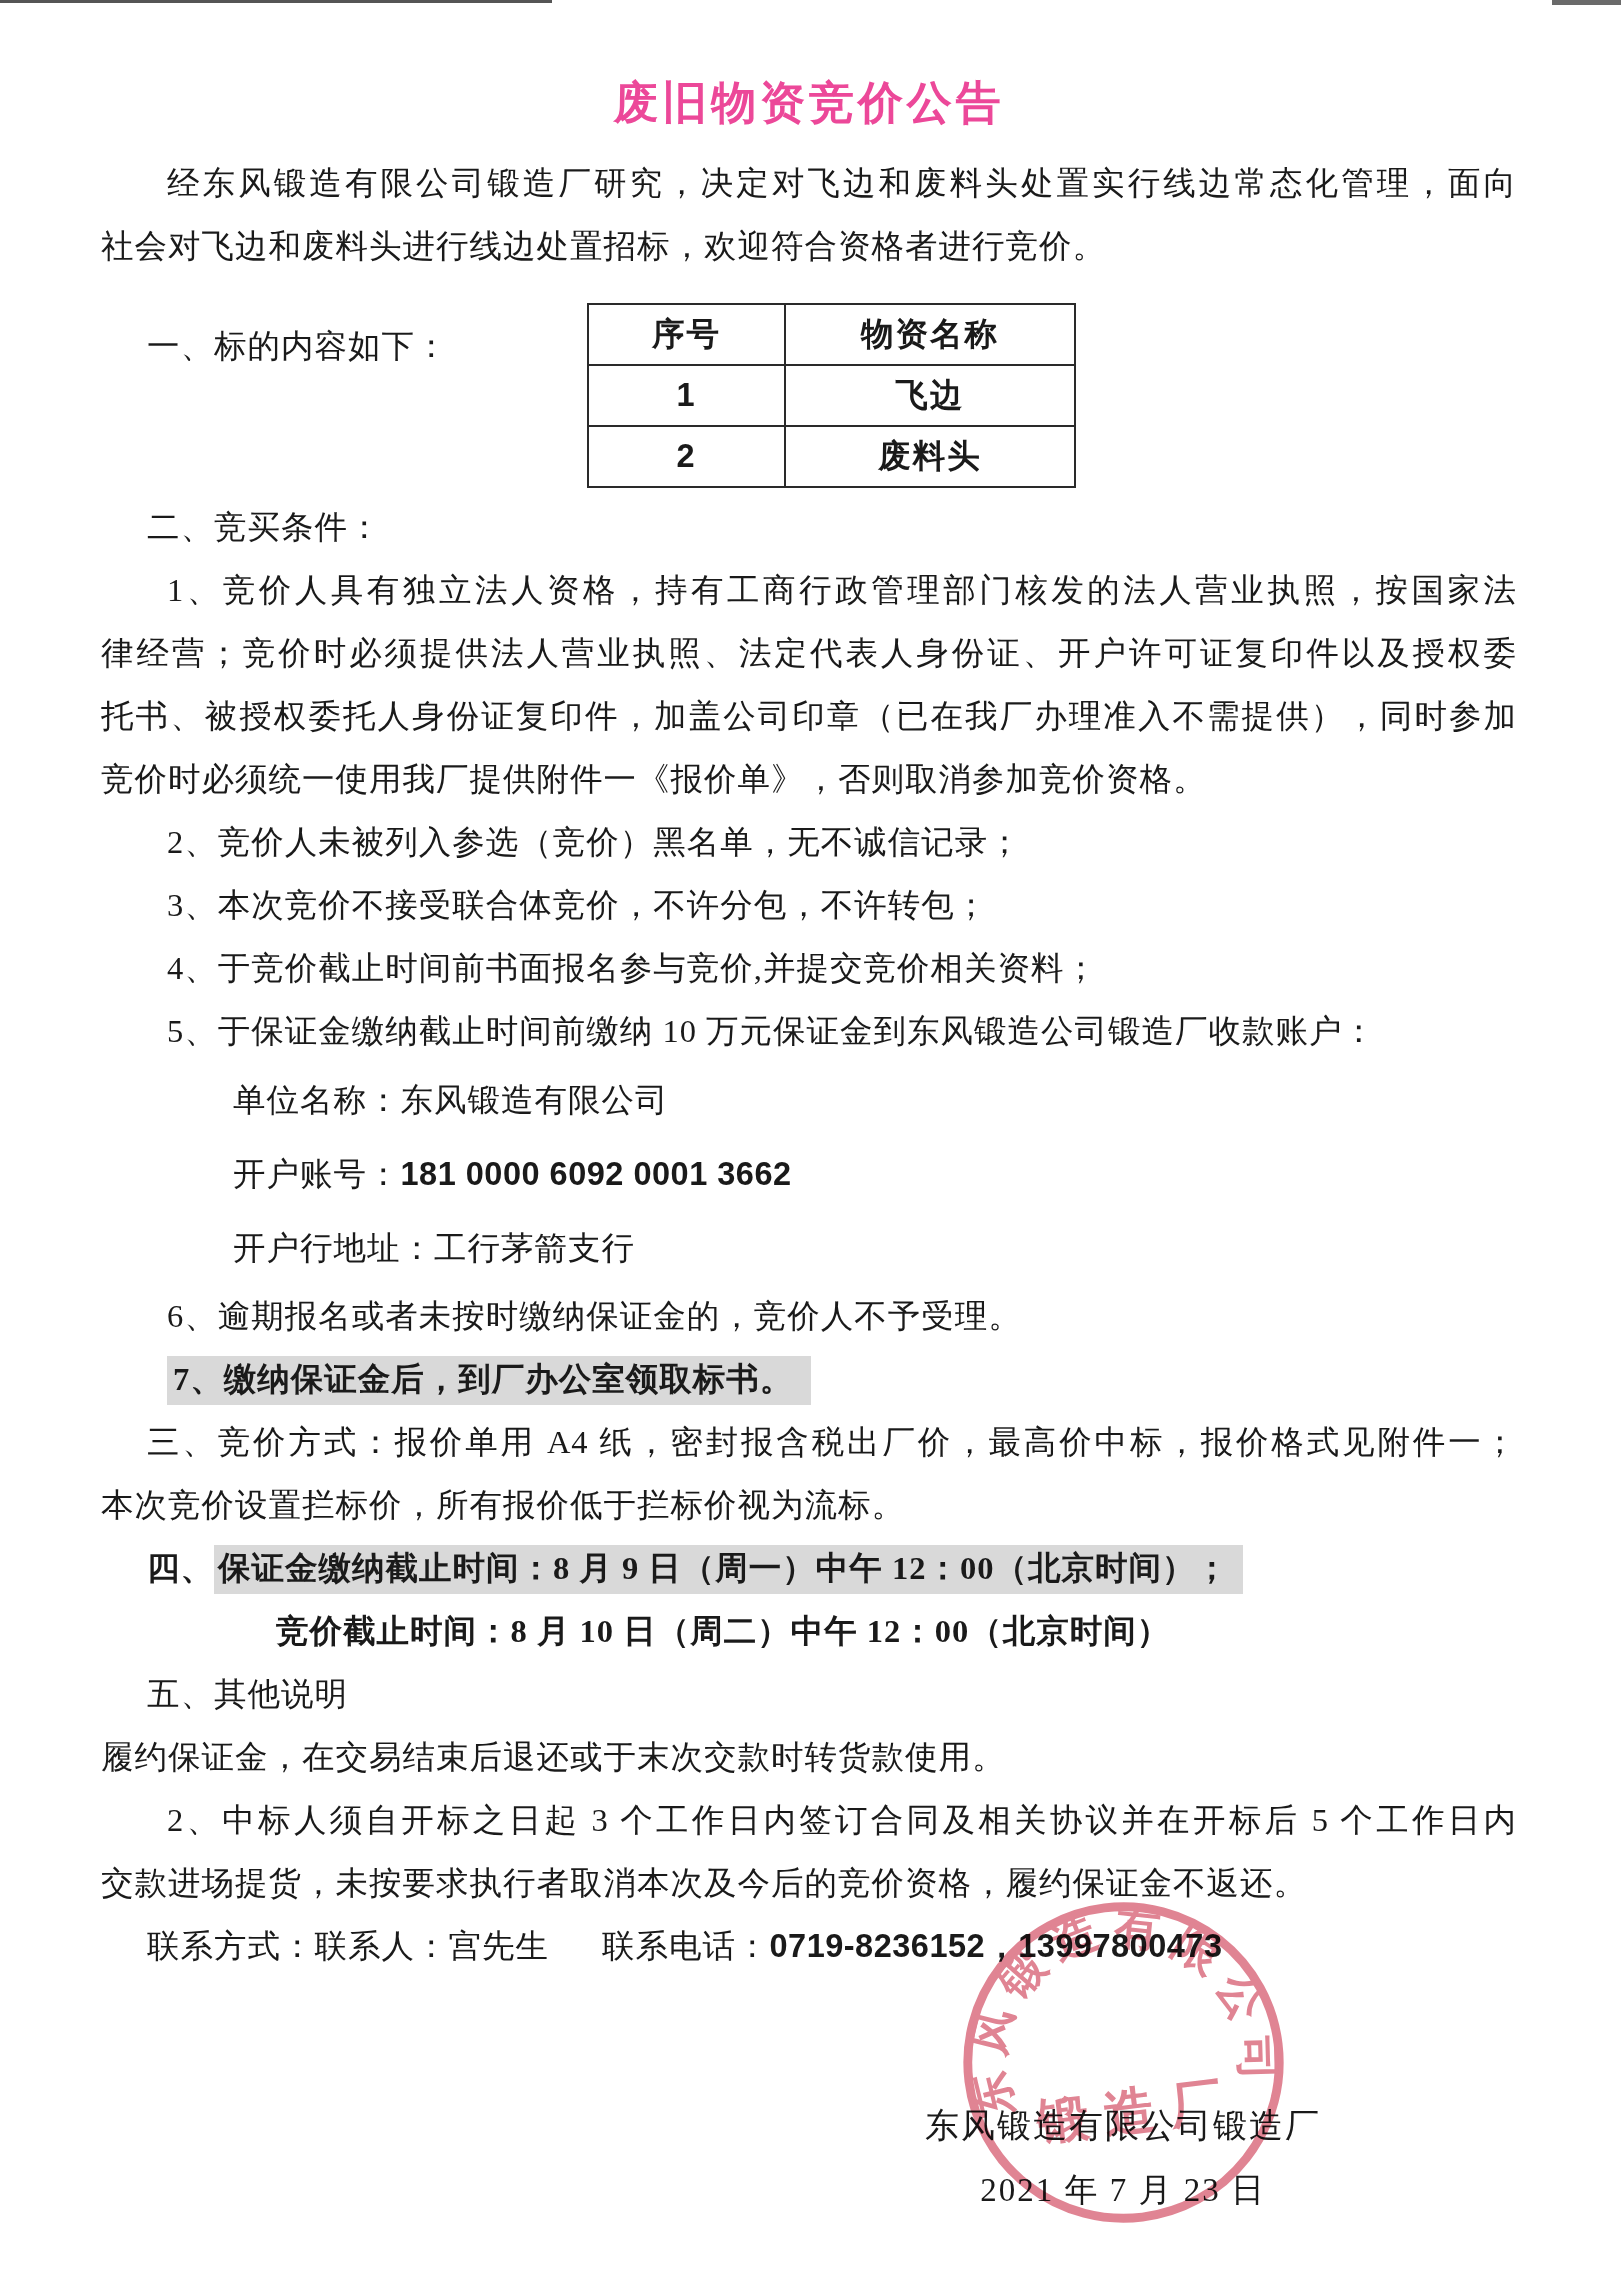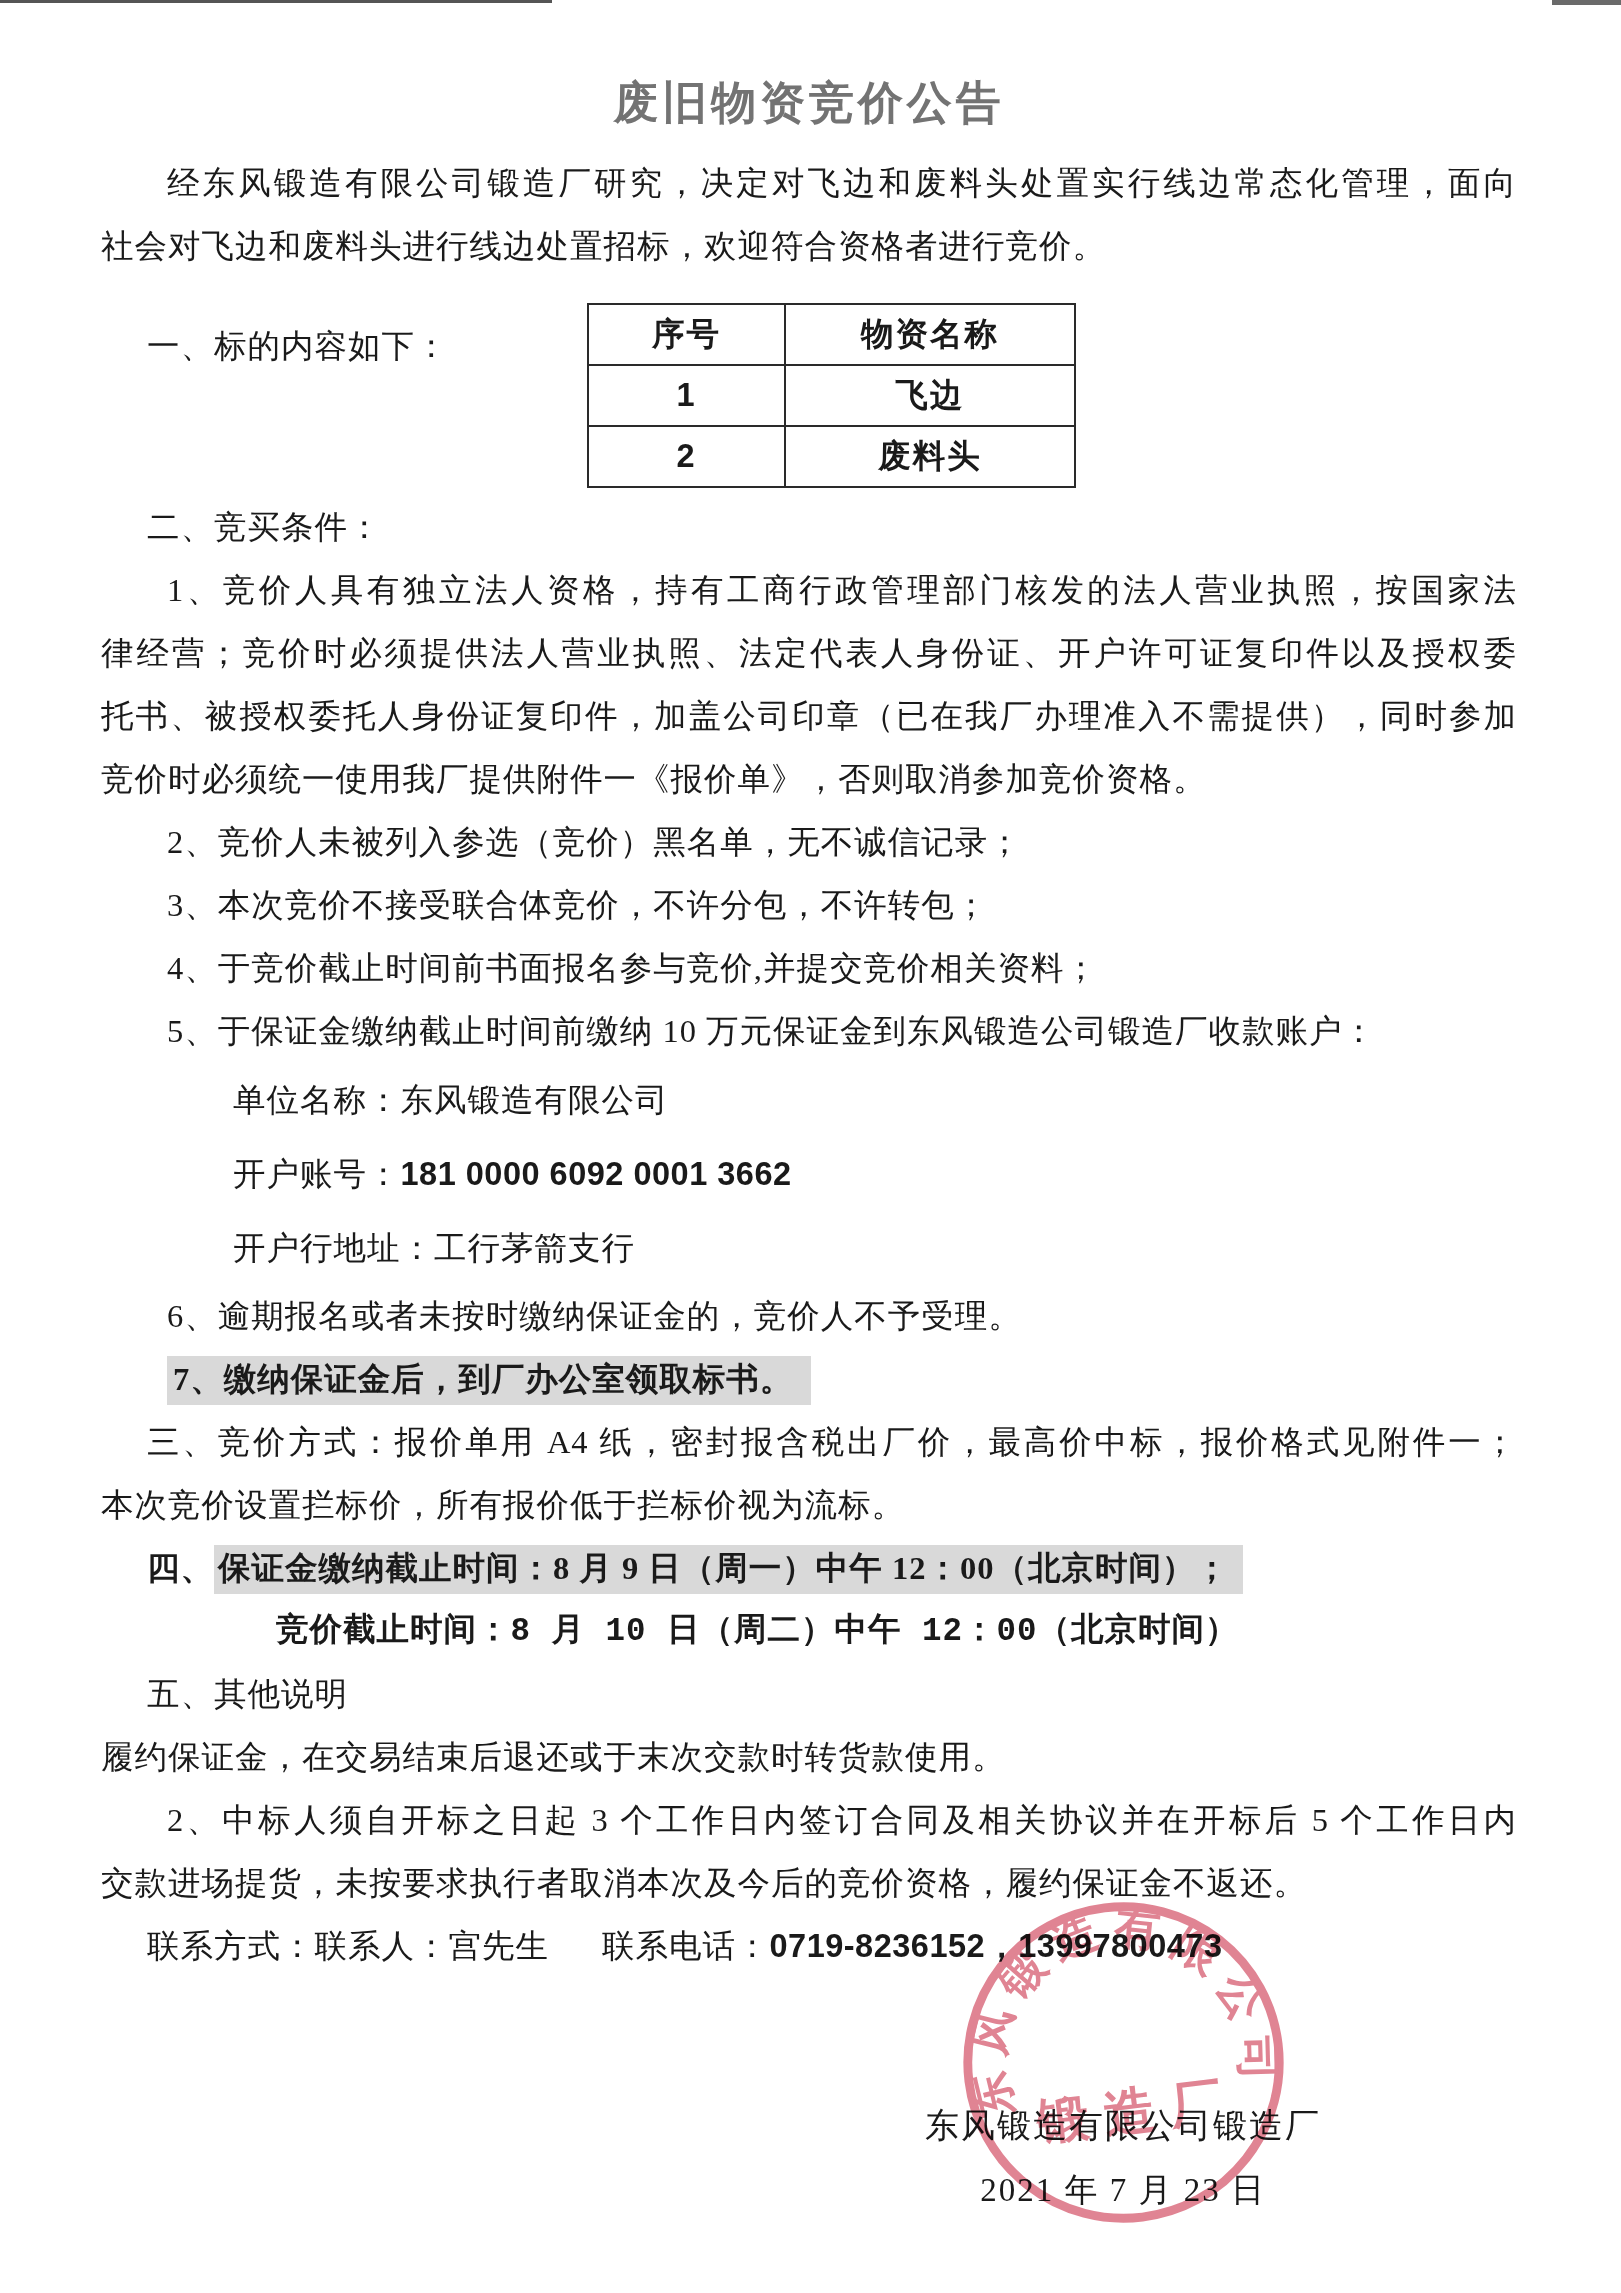--- a/index.html
+++ b/index.html
@@ -15,28 +15,28 @@
   }
   .content{padding:71px 104px 0 101px;}
   .title{
     text-align:center;
     font-size:45px;
     font-weight:900;
     font-family:"Liberation Sans","DejaVu Sans",sans-serif;
     letter-spacing:3.9px;
     line-height:63px;
     margin:0 0 17.7px 0;
-    color:#737373;
+    color:#ec4899;
   }
   .line{line-height:63px;min-height:63px;}
   .just{text-align:justify;text-align-last:justify;}
   .ind1{padding-left:46px;}
   .ind2{padding-left:66px;}
   .bank-line{padding-left:132px;line-height:74px;min-height:74px;}
-  .s4b{padding-left:175px;font-family:Liberation Mono, monospace;}
+  .s4b{padding-left:175px;}
   .bold{font-weight:bold;}
   .num{font-family:"Liberation Sans","DejaVu Sans",sans-serif;font-weight:bold;letter-spacing:0.5px;}
   .hl{background:#d9d9d9;padding:4.9px 13.8px 7.9px 3.9px;}
   .hl7{background:#d9d9d9;padding:4.9px 17.7px 7.9px 5.9px;}
   
   .s1-row{position:relative;height:193px;margin-top:25.6px;}
   .s1-head{position:absolute;left:46px;top:11.8px;line-height:63px;}
   .goods-table{
     position:absolute;left:486px;top:0;
     border-collapse:collapse;

